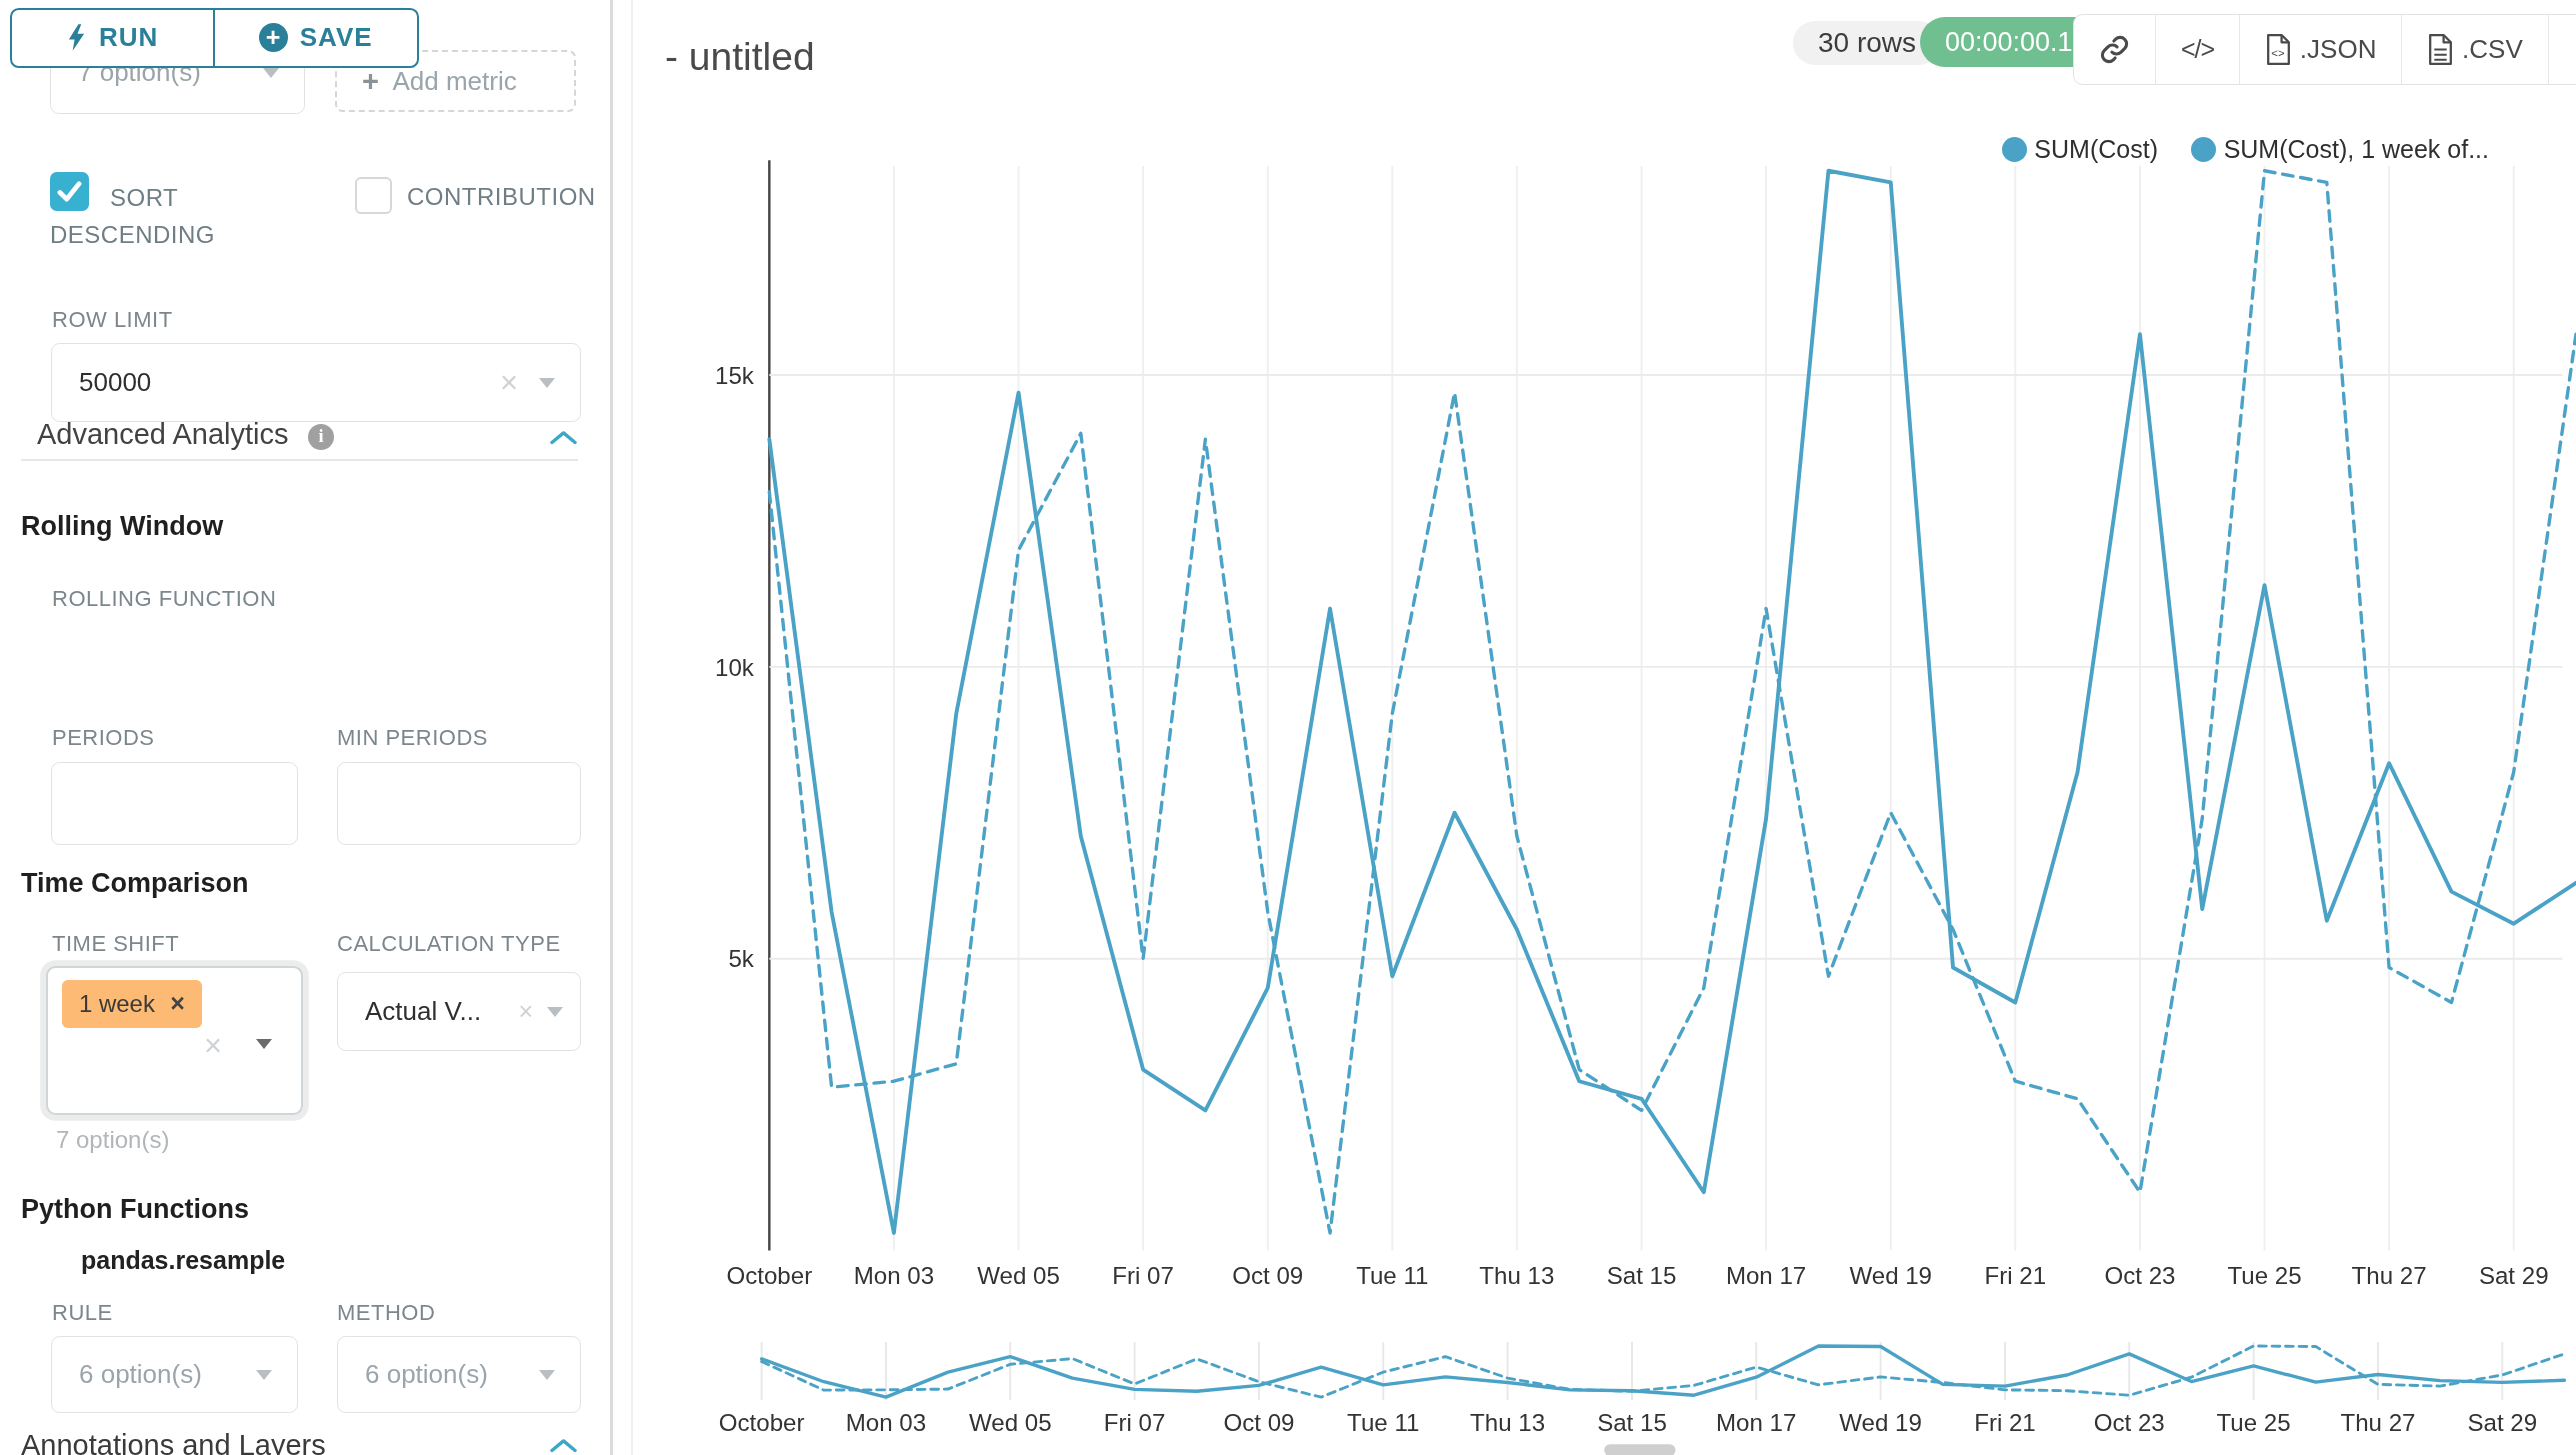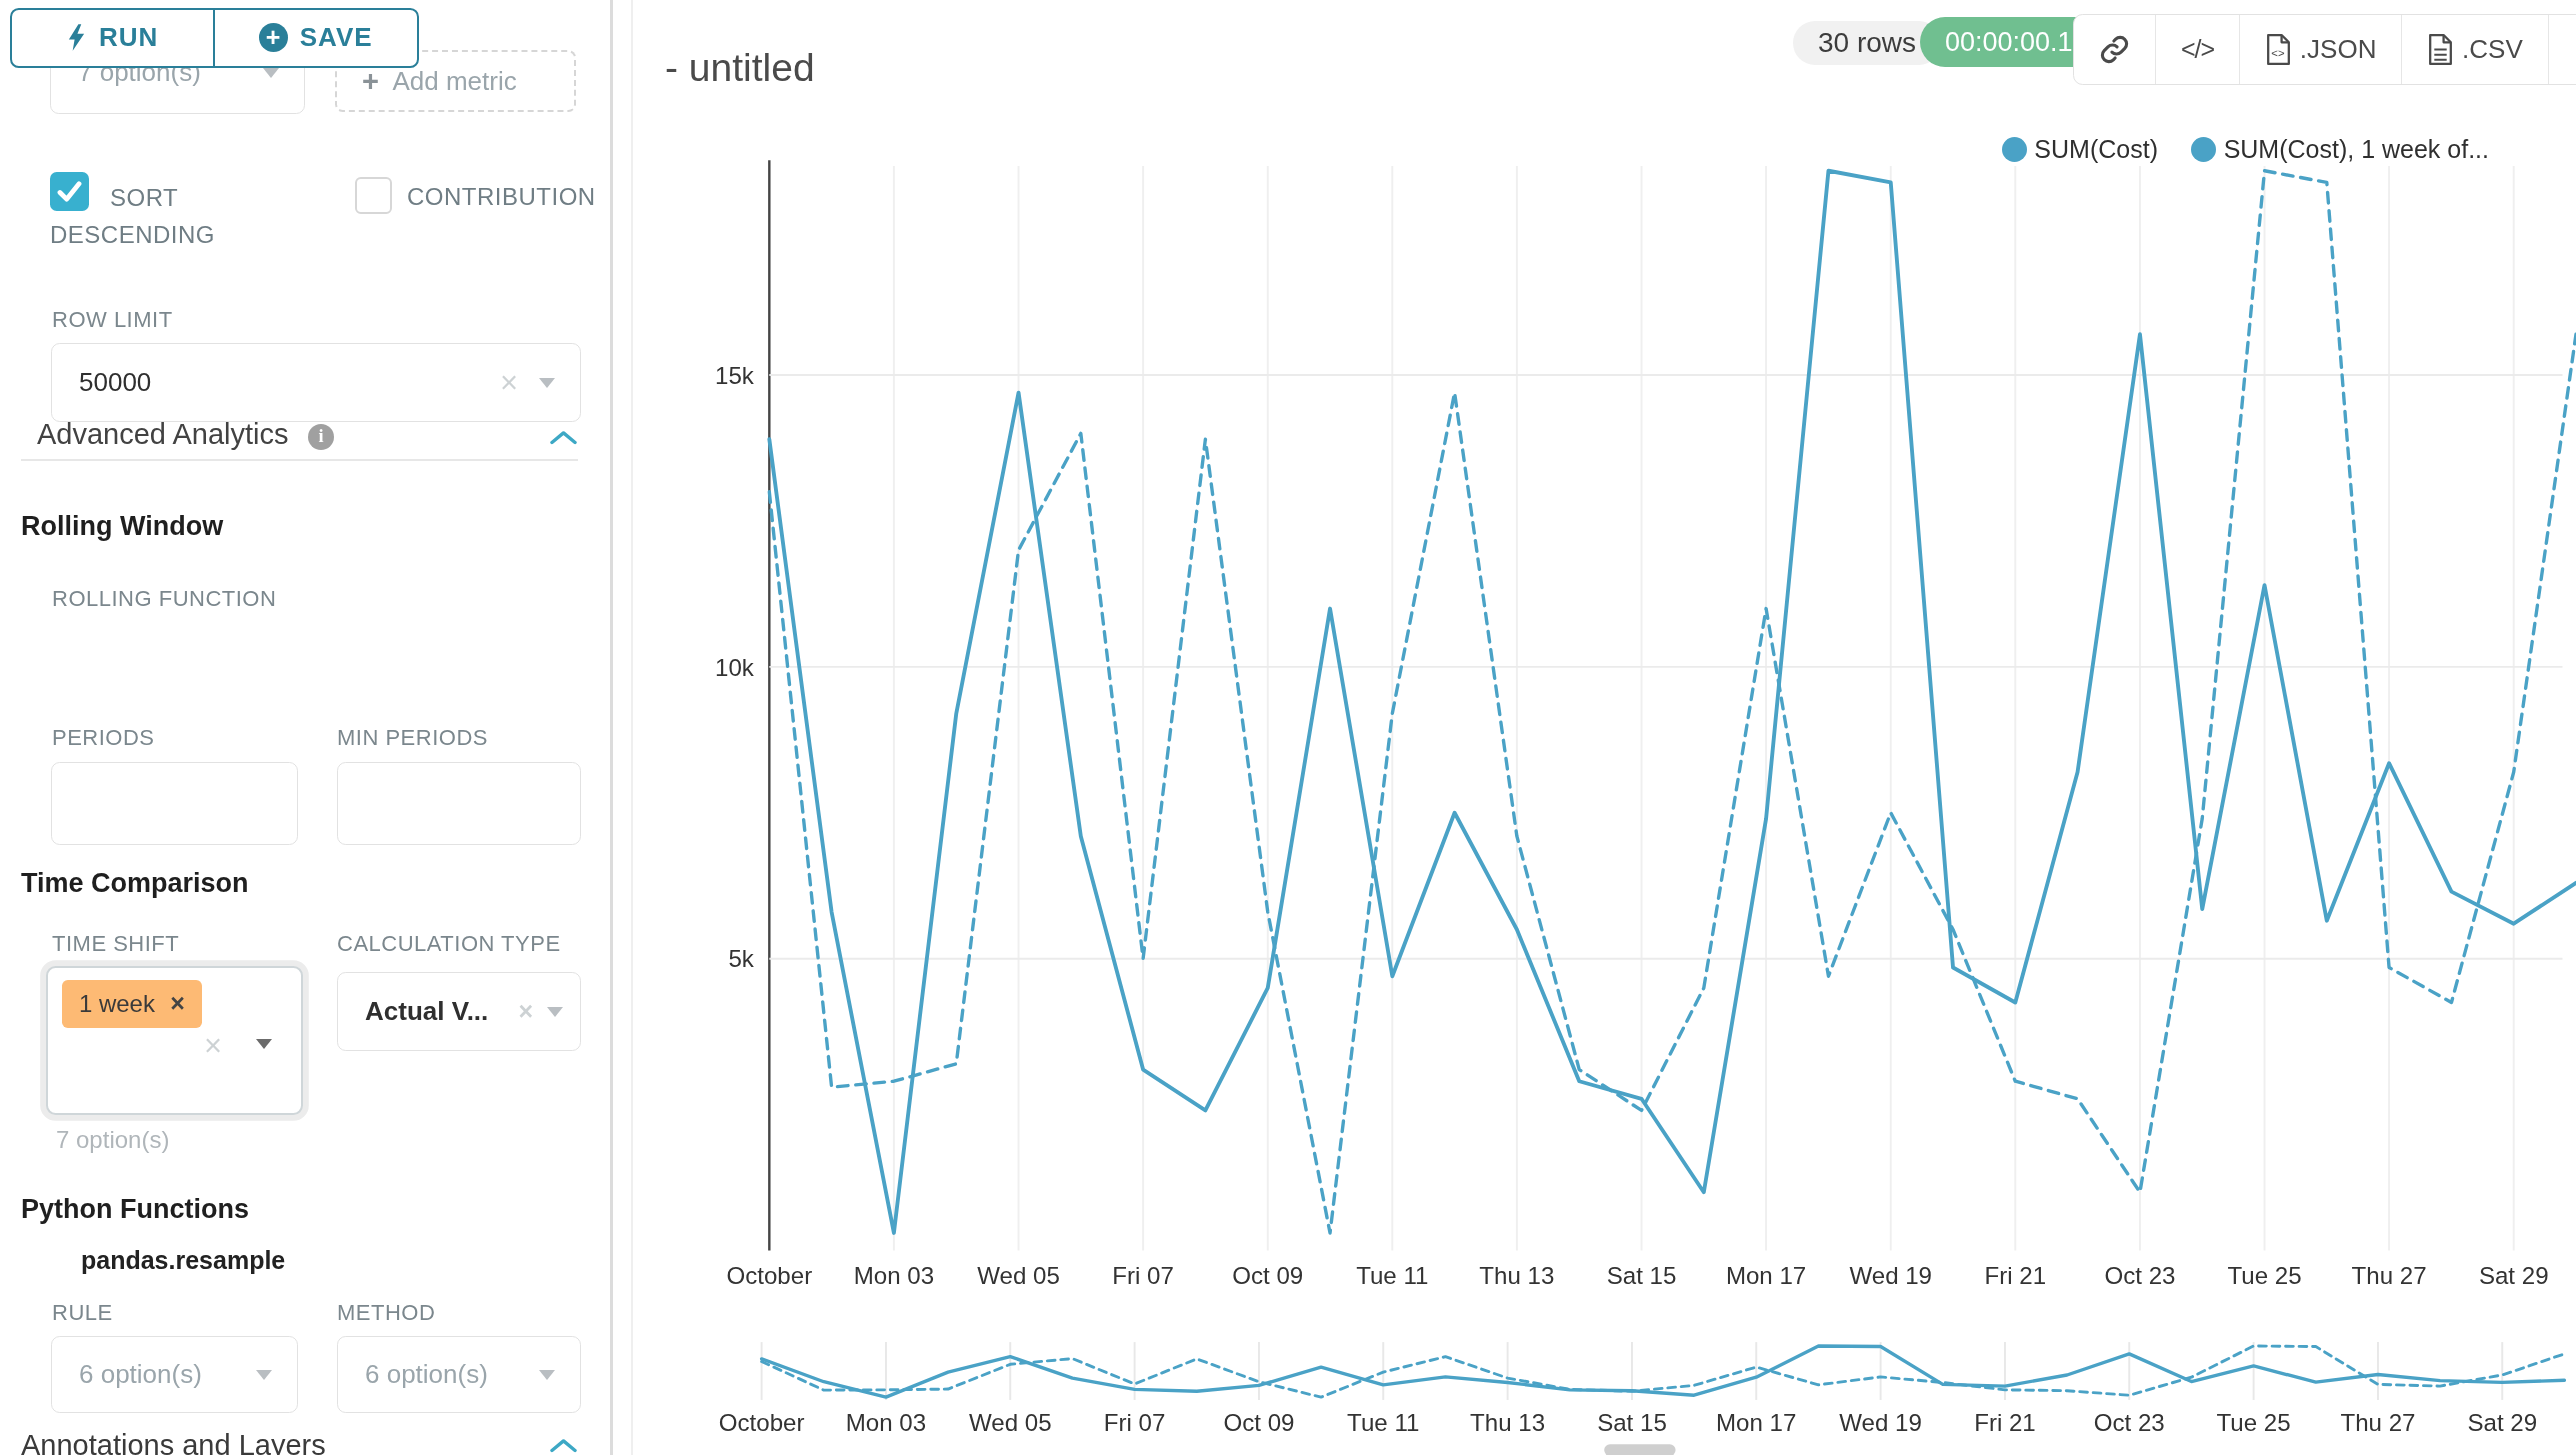--- a/index.html
+++ b/index.html
@@ -203,21 +203,21 @@
        box-shadow:0 0 0 5.8px #ececec;background:#fff;">
     <span class="tag" style="position:absolute;left:13.5px;top:11.6px;">
       <span>1 week</span>
       <span class="x">×</span>
     </span>
     <span class="clearx" style="position:absolute;right:58px;top:62px;">×</span>
     <span class="caret" style="position:absolute;right:3.9px;top:71px;border-top-color:#6b6b6b;"></span>
   </div>
   <div class="hint abs" style="left:56px;top:1126px;">7 option(s)</div>
 
-  <div class="sel abs" style="left:337px;top:972px;width:242px;height:77px;font-weight:bold;">
+  <div class="sel abs" style="left:337px;top:972px;width:242px;height:77px;">
     <span class="val">Actual V...</span>
     <span class="clearx" style="font-size:25px;margin-right:13.5px;">×</span>
     <span class="caret" style="margin-right:17.4px;"></span>
   </div>
 
   <div class="h2 abs" style="left:21px;top:1194px;">Python Functions</div>
   <div class="abs" style="left:81px;top:1246px;font-size:25px;font-weight:600;color:#222;">pandas.resample</div>
 
   <div class="smallcap abs" style="left:52px;top:1300px;">RULE</div>
   <div class="smallcap abs" style="left:337px;top:1300px;">METHOD</div>
@@ -232,21 +232,21 @@
 
   <div class="h1 abs" style="left:21px;top:1429px;color:#3a3a3a;">Annotations and Layers</div>
   <svg class="abs" style="left:550px;top:1438px;" width="27" height="15.4" viewBox="0 0 28 16">
     <polyline points="2,13 14,3 26,13" fill="none" stroke="#3da8c5" stroke-width="3.5" stroke-linecap="round" stroke-linejoin="round"></polyline>
   </svg>
 
   <div class="divider-v" style="left:610px;"></div>
   <div class="divider-v2" style="left:631px;"></div>
 </div>
 
-<div class="title abs" style="left:665px;top:35px;margin-top:11px;">- untitled</div>
+<div class="title abs" style="left:665px;top:35px;">- untitled</div>
 
 <div class="pill rows abs" style="left:1793px;top:21px;">30 rows</div>
 <div class="pill timer abs" style="left:1920px;top:17.4px;">00:00:00.15</div>
 
 <div class="btngroup abs" style="left:2073px;top:13.5px;">
   <div class="cell">
     <svg width="31" height="31" viewBox="0 0 24 24">
       <path d="M10 14a5 5 0 0 0 7.07 0l2.9-2.9a5 5 0 0 0-7.07-7.07l-1.4 1.4" fill="none" stroke="#4a4a4a" stroke-width="2.4" stroke-linecap="round"></path>
       <path d="M14 10a5 5 0 0 0-7.07 0l-2.9 2.9a5 5 0 0 0 7.07 7.07l1.4-1.4" fill="none" stroke="#4a4a4a" stroke-width="2.4" stroke-linecap="round"></path>
     </svg>

